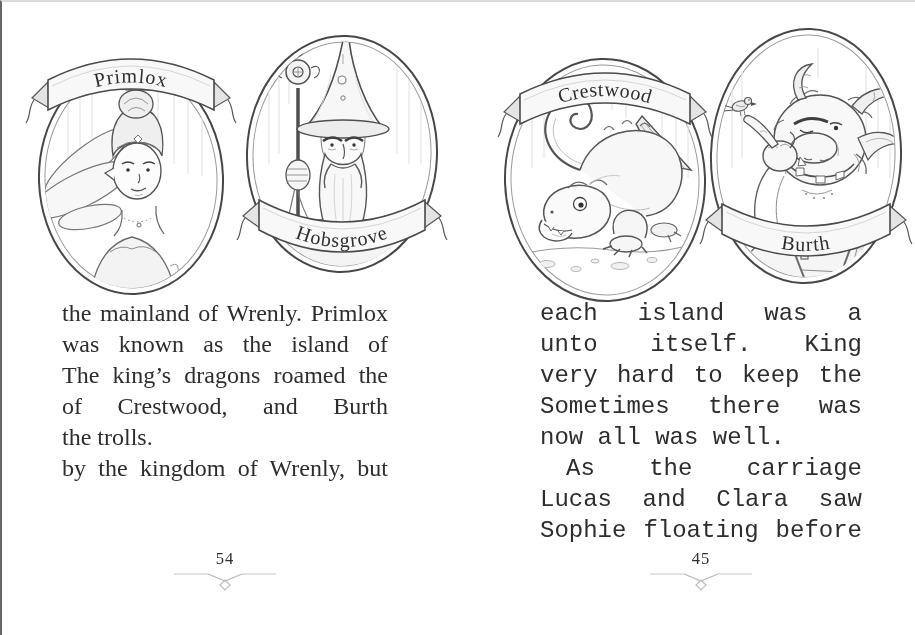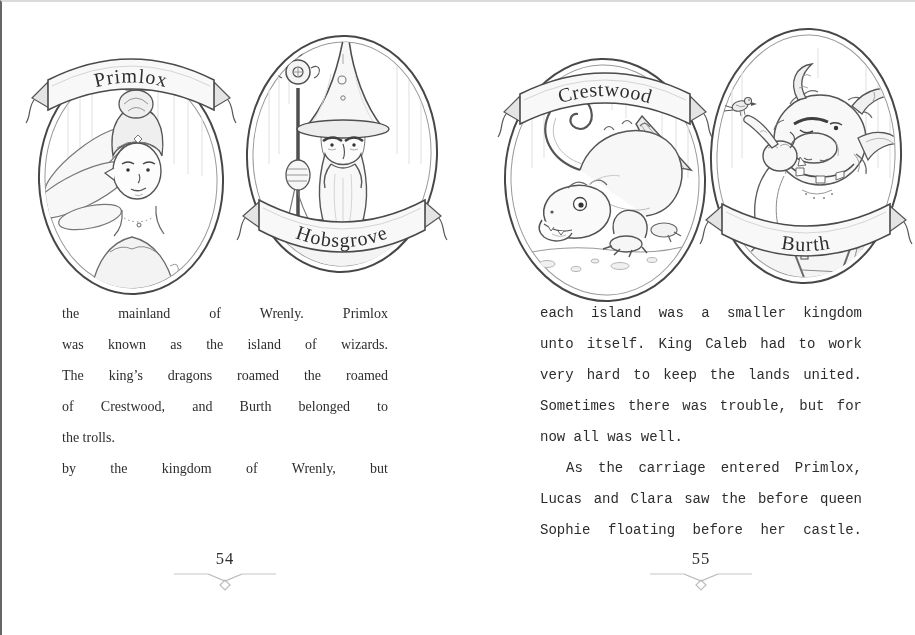--- a/index.html
+++ b/index.html
@@ -7,21 +7,21 @@
     position:relative;width:915px;height:635px;background:#ffffff;overflow:hidden;
     border-left:2px solid #666666;border-top:2px solid #dadada;box-sizing:border-box;
     font-family:"Liberation Serif", serif;color:#2d2d2d;
   }
   .portrait{position:absolute;}
   #p-primlox{left:22px;top:12px;width:215px;height:285px;}
   #p-hobsgrove{left:233px;top:12px;width:215px;height:285px;}
   #p-crestwood{left:490px;top:16px;width:232px;height:287px;}
   #p-burth{left:696px;top:6px;width:218px;height:295px;}
 
-  .textcol{position:absolute;top:296px;font-size:14px;line-height:31px;}
+  .textcol{position:absolute;top:296px;font-size:24px;line-height:31px;}
   #text-left{left:60px;width:326px;}
   #text-right{left:538px;width:322px;font-family:Liberation Mono, monospace;}
   .line{height:31px;overflow:hidden;text-align:justify;text-align-last:justify;}
   .line.noj{text-align:center;text-align-last:left;}
   .line.ind{padding-left:26px;}
 
   .folio{position:absolute;top:547px;text-align:center;}
   #folio-left{left:60px;width:326px;}
   #folio-right{left:538px;width:322px;}
   .folio .num{font-size:16.5px;letter-spacing:1px;color:#2e2e2e;}
@@ -297,21 +297,21 @@
   <div id="folio-left" class="folio">
     <span class="num">54</span>
     <svg width="110" height="24" viewBox="0 0 110 24">
       <path d="M4,4 H38" stroke="#d8d8d8" stroke-width="1.3" fill="none"></path>
       <path d="M38,4 L55,11 L72,4" stroke="#b9b9b9" stroke-width="1.3" fill="none"></path>
       <path d="M72,4 H106" stroke="#d8d8d8" stroke-width="1.3" fill="none"></path>
       <path d="M55,10 l5,5 -5,5 -5,-5 z" stroke="#bdbdbd" stroke-width="1.2" fill="none"></path>
     </svg>
   </div>
   <div id="folio-right" class="folio">
-    <span class="num">55</span>
+    <span class="num">45</span>
     <svg width="110" height="24" viewBox="0 0 110 24">
       <path d="M4,4 H38" stroke="#d8d8d8" stroke-width="1.3" fill="none"></path>
       <path d="M38,4 L55,11 L72,4" stroke="#b9b9b9" stroke-width="1.3" fill="none"></path>
       <path d="M72,4 H106" stroke="#d8d8d8" stroke-width="1.3" fill="none"></path>
       <path d="M55,10 l5,5 -5,5 -5,-5 z" stroke="#bdbdbd" stroke-width="1.2" fill="none"></path>
     </svg>
   </div>
 
 </div>
 

